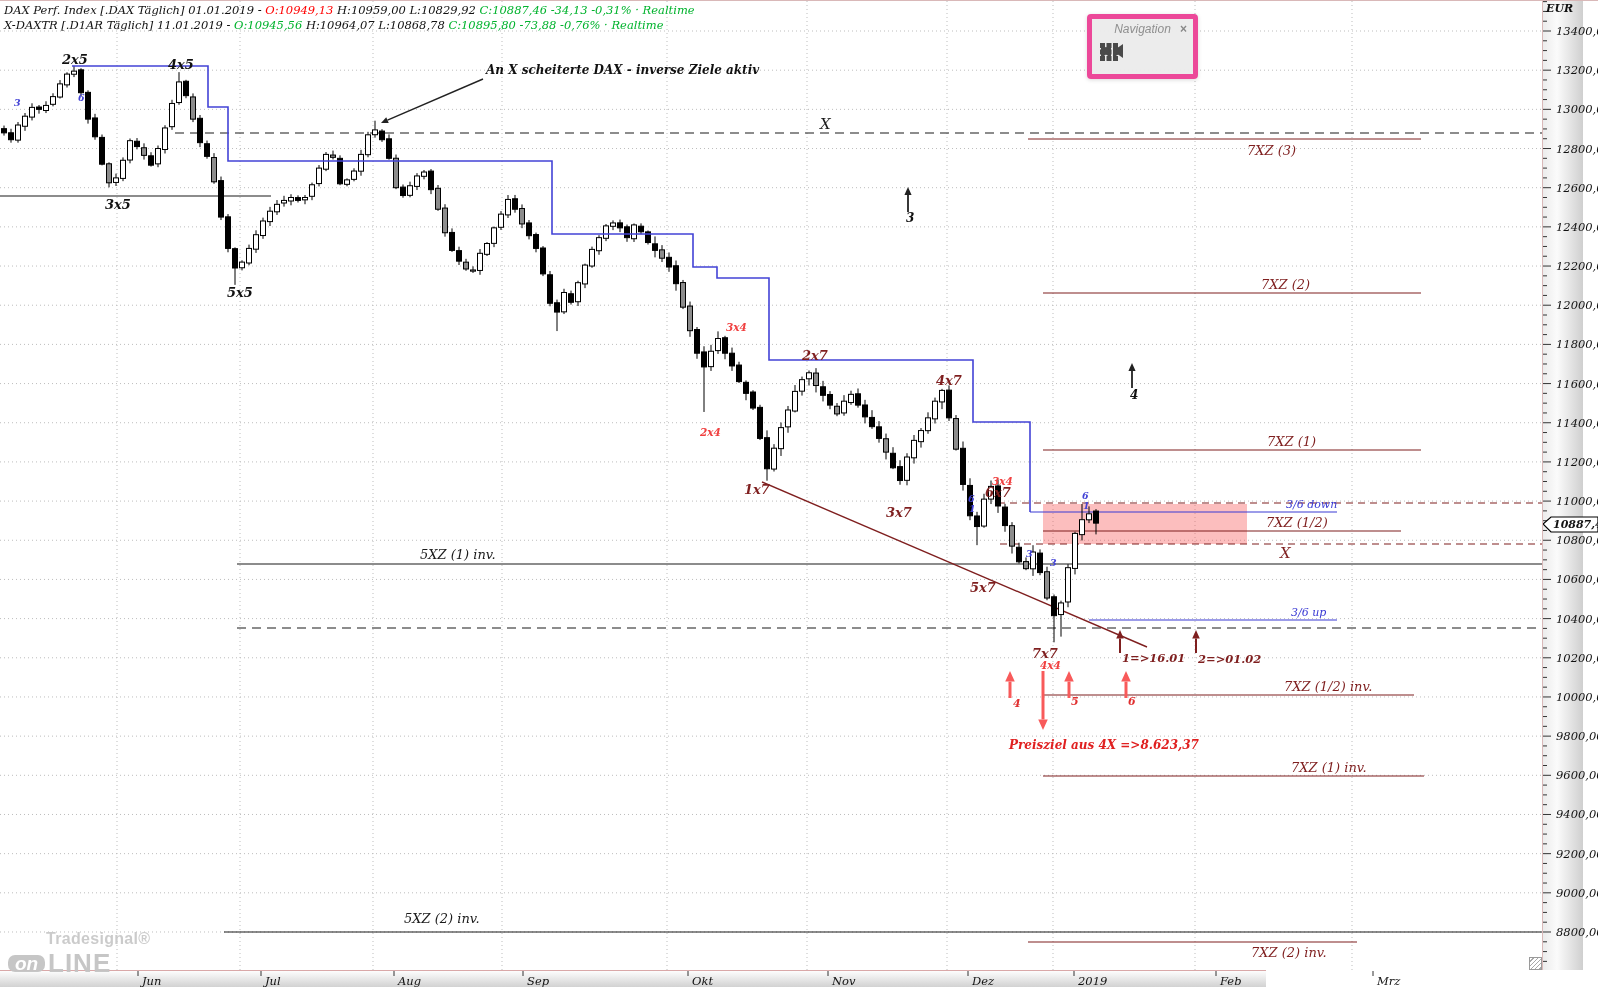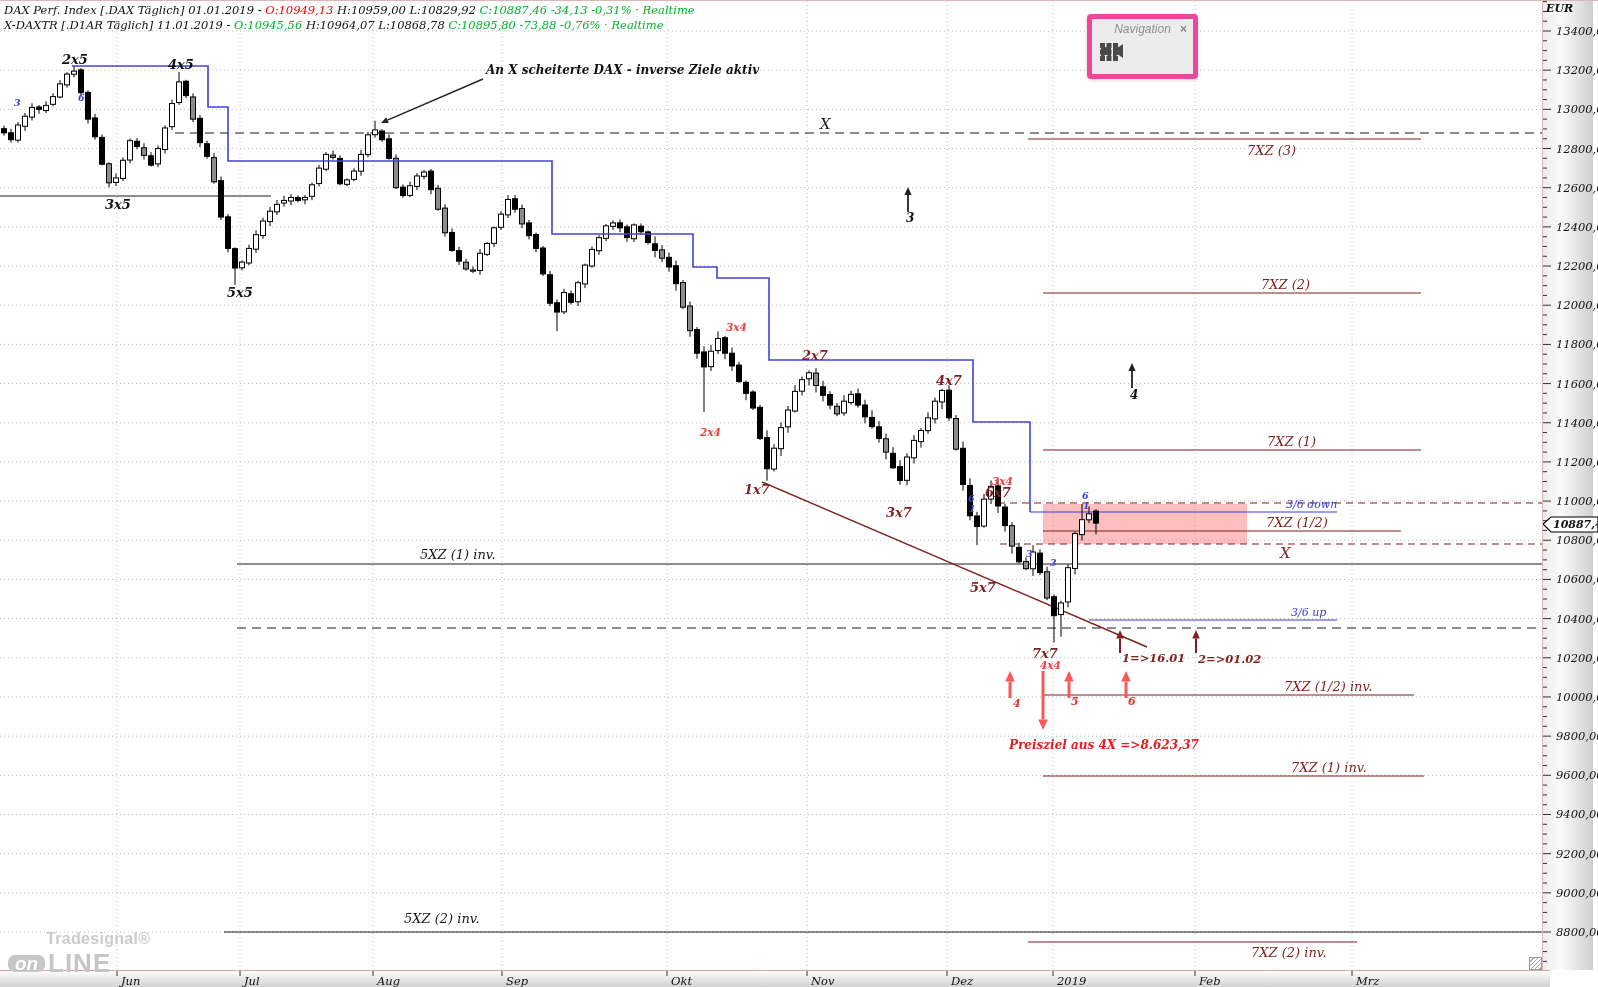--- a/index.html
+++ b/index.html
@@ -3,25 +3,25 @@
 <meta charset="utf-8">
 <style>
   html,body{margin:0;padding:0;background:#fff;}
   .screen{position:relative;width:1598px;height:987px;background:#fff;overflow:hidden;
           font-family:"DejaVu Serif","Liberation Serif",serif;border-top:1px solid #d9b8b8;box-sizing:border-box;}
   .plot{position:absolute;left:0;top:0;width:1542px;height:969px;background:#fff;
         border-right:1px solid #d9b8b8;box-sizing:content-box;}
   .plot svg{position:absolute;left:0;top:0;}
   .legend{position:absolute;left:4px;top:2px;font-size:11.5px;font-style:italic;line-height:15px;
           color:#111;white-space:nowrap;z-index:5;}
-  .yaxis{position:absolute;left:1543px;top:0;width:50px;height:969px;
+  .yaxis{position:absolute;left:1543px;top:0;width:40px;height:969px;
          background:linear-gradient(90deg,#ececec,#fbfbfb 35%,#cfcfcf);}
   .yaxis .eur{position:absolute;left:3px;top:1px;font-size:11px;font-style:italic;font-weight:bold;color:#111;}
-  .xaxis{position:absolute;left:0;top:969px;width:1550px;height:18px;
-         background:linear-gradient(180deg,#fdfdfd,#cfcfcf);border-top:1px solid #d9a8a8;box-sizing:border-box;}
+  .xaxis{position:absolute;left:0;top:969px;width:1266px;height:18px;
+         background:linear-gradient(180deg,#fdfdfd,#cfcfcf);border-top:1px solid #d9a8a8;box-sizing:border-box;padding-left:21px;}
   .navpanel{position:absolute;left:1087px;top:13px;width:101px;height:55px;background:rgba(235,235,235,.95);
             border:5px solid #ec4899;border-radius:4px;box-shadow:0 1px 4px rgba(0,0,0,.15);z-index:6;
             font-family:"Liberation Sans",sans-serif;}
   .navpanel .ttl{position:absolute;left:0;right:0;top:3px;text-align:center;font-style:italic;
                  font-size:12px;color:#8f8f8f;}
   .navpanel .cls{position:absolute;right:6px;top:3px;font-size:12px;color:#888;font-weight:bold;cursor:default;}
   .navbtns{position:absolute;left:8px;top:24px;display:flex;gap:7px;}
   .navbtns .nb{width:26px;height:24px;display:flex;align-items:center;justify-content:center;}
   .logo{position:absolute;left:8px;top:929px;z-index:4;opacity:.95;font-family:"Liberation Sans",sans-serif;}
   .logo .brand{margin-left:38px;font-size:16px;font-weight:bold;color:#c9c9c9;letter-spacing:.3px;}

